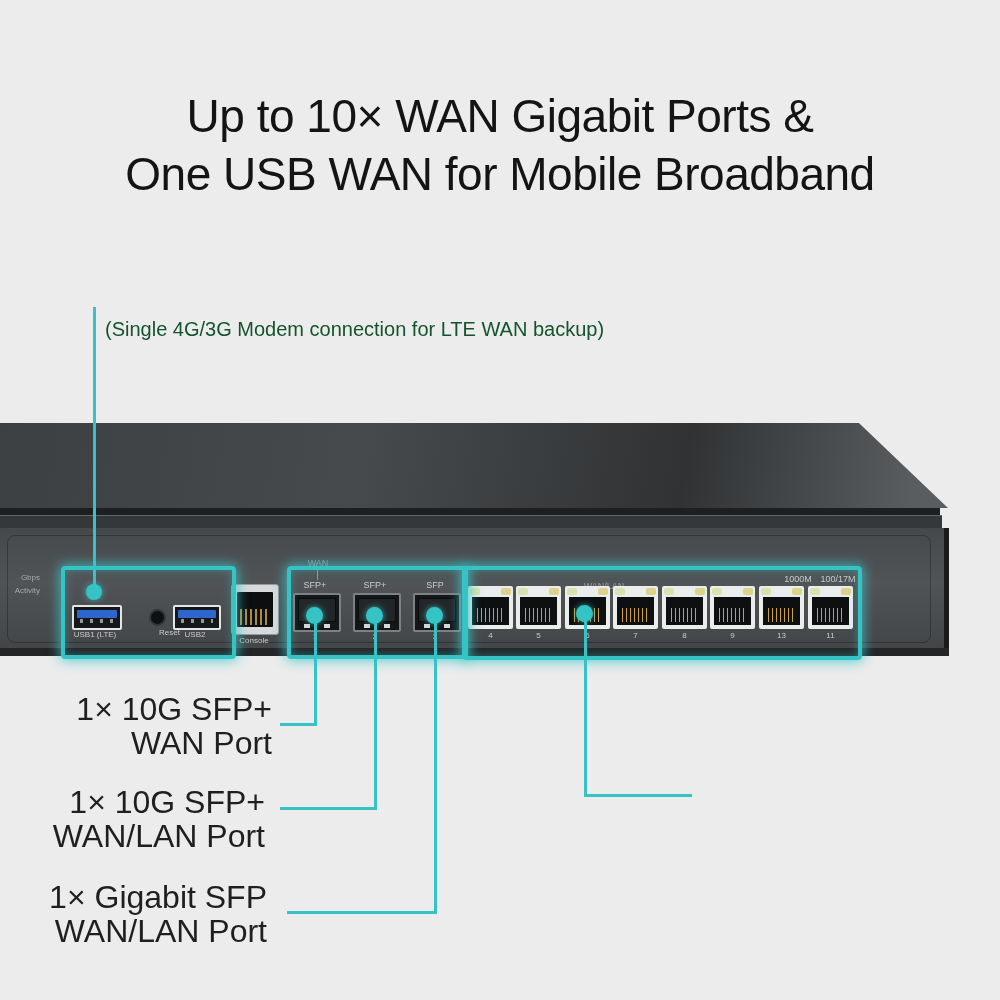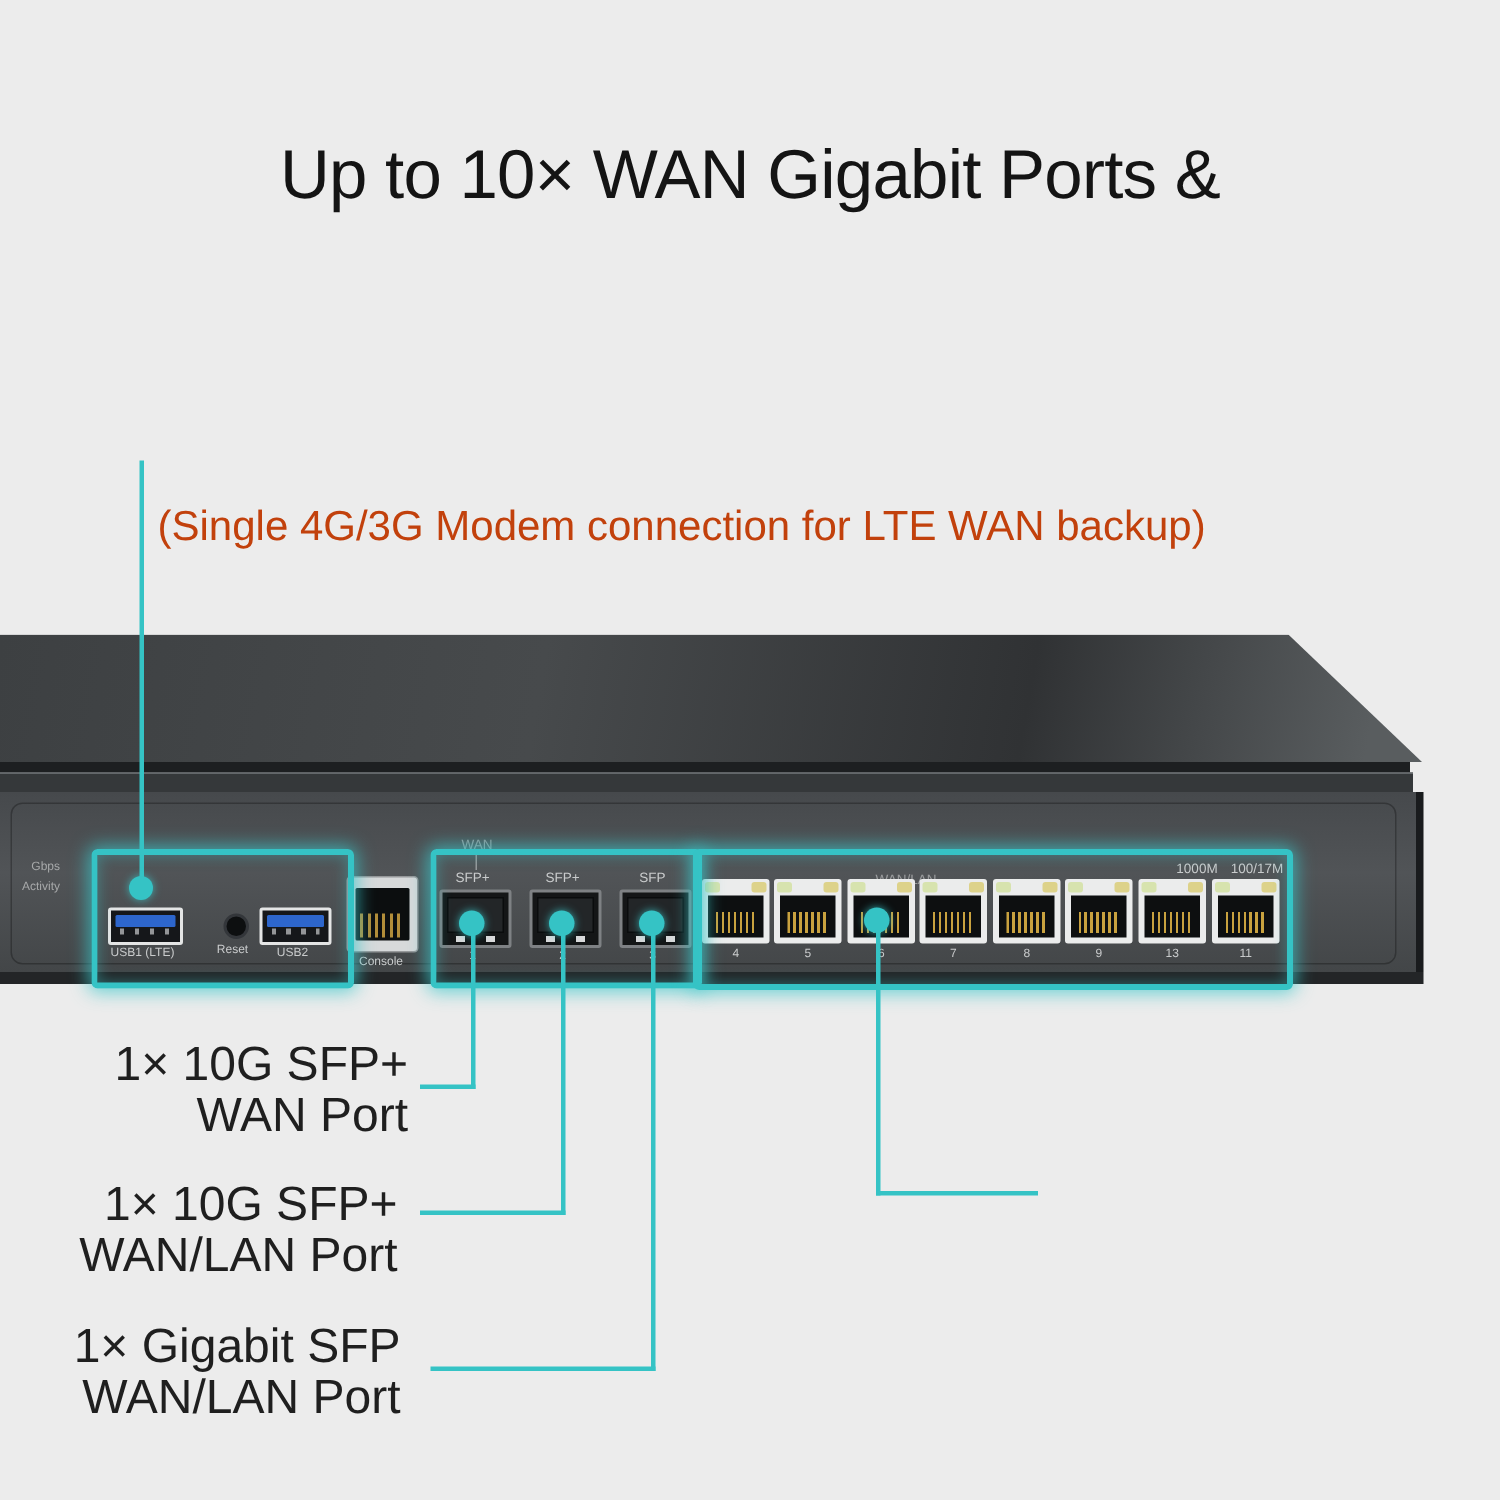--- a/index.html
+++ b/index.html
@@ -5,21 +5,21 @@
   html,body{margin:0;padding:0;background:#ececec;}
   #stage{position:relative;width:1000px;height:1000px;overflow:hidden;
          background:#ececec;font-family:"Liberation Sans",sans-serif;}
 
   
   .title{position:absolute;left:0;top:87px;width:1000px;text-align:center;
          font-size:46px;line-height:58px;color:#141414;letter-spacing:-0.5px;z-index:5;}
 
   
   .usb-head{position:absolute;left:107px;top:294px;font-size:28px;font-weight:bold;color:#191919;z-index:5;}
-  .usb-sub{position:absolute;left:105px;top:335px;font-size:28px;color:#c2410c;z-index:5;}
+  .usb-sub{position:absolute;left:105px;top:318px;font-size:20px;color:#14532d;z-index:5;}
 
   
   .dev{position:absolute;z-index:1;}
   .top-face{left:0;top:423px;width:948px;height:85px;
             background:linear-gradient(100deg,#3d4042 0%,#474a4c 38%,#303234 72%,#595d5f 96%);
             clip-path:polygon(0 0,90.6% 0,100% 100%,0 100%);}
   .groove{left:0;top:508px;width:940px;height:7px;background:#1d1f21;}
   .bezel{left:0;top:515px;width:942px;height:13px;background:#35383a;border-top:1px solid #63676a;}
   .front{left:0;top:528px;width:944px;height:120px;
          background:linear-gradient(180deg,#46494c 0%,#515457 45%,#434648 100%);
@@ -75,20 +75,21 @@
   .wan-tick{position:absolute;left:317px;top:569px;width:1px;height:11px;
             background:rgba(255,255,255,.4);z-index:2;}
 </style>
 </head>
 <body>
 
 <div id="stage">
 
   <div class="title">
     <div>Up to 10× WAN Gigabit Ports &amp;</div>
+    <div>One USB WAN for Mobile Broadband</div>
   </div>
 
   <div class="usb-sub">(Single 4G/3G Modem connection for LTE WAN backup)</div>
 
   <div class="dev top-face"></div>
   <div class="dev groove"></div>
   <div class="dev bezel"></div>
   <div class="dev front"></div>
   <div class="dev front-inset"></div>
   <div class="dev bottom-strip"></div>
@@ -101,21 +102,21 @@
   <div class="usb-port" style="left:72px;top:605px;">
     <div class="usb-tab"></div>
     <div class="usb-pins"></div>
   </div>
   <div class="reset-btn" style="left:149px;top:609px;"></div>
   <div class="usb-port" style="left:173px;top:605px;width:44px;">
     <div class="usb-tab"></div>
     <div class="usb-pins"></div>
   </div>
   <div class="ptext" style="left:60px;top:630px;width:70px;">USB1 (LTE)</div>
-  <div class="ptext" style="left:130px;top:628px;width:50px;">Reset</div>
+  <div class="ptext" style="left:130px;top:628px;width:50px;text-align:right;">Reset</div>
   <div class="ptext" style="left:170px;top:630px;width:50px;">USB2</div>
 
   <div class="console" style="left:231px;top:584px;">
     <div class="console-jack">
       <div class="console-pins"></div>
     </div>
   </div>
   <div class="ptext" style="left:229px;top:636px;width:50px;">Console</div>
 
   <div class="ptext faint" style="left:300px;top:558px;width:36px;">WAN</div>

